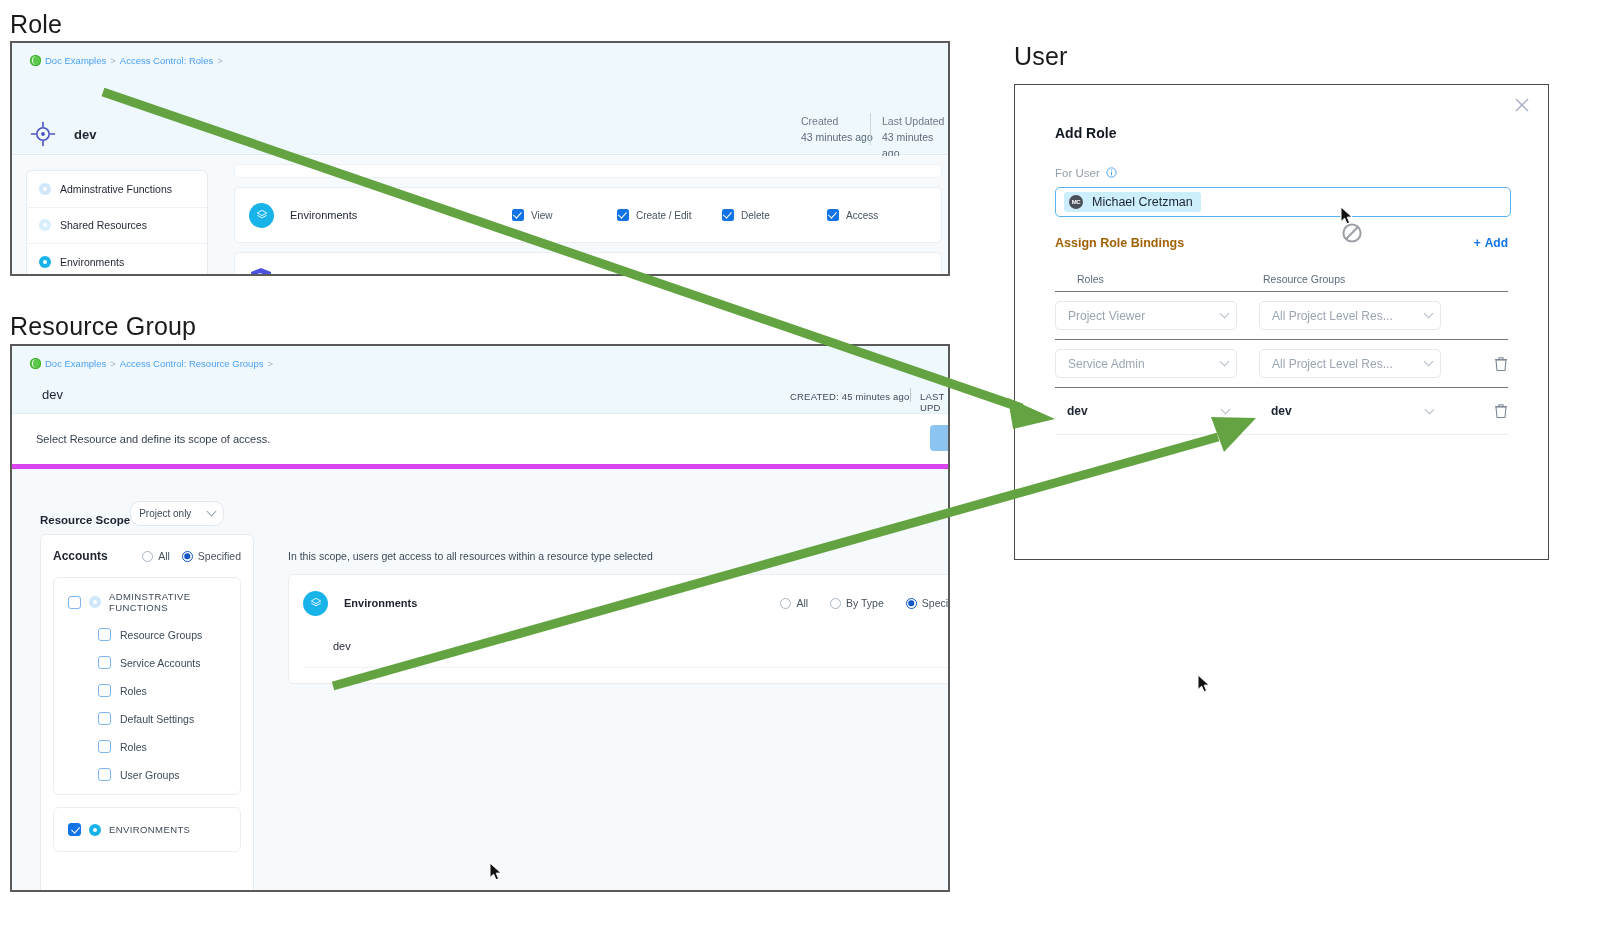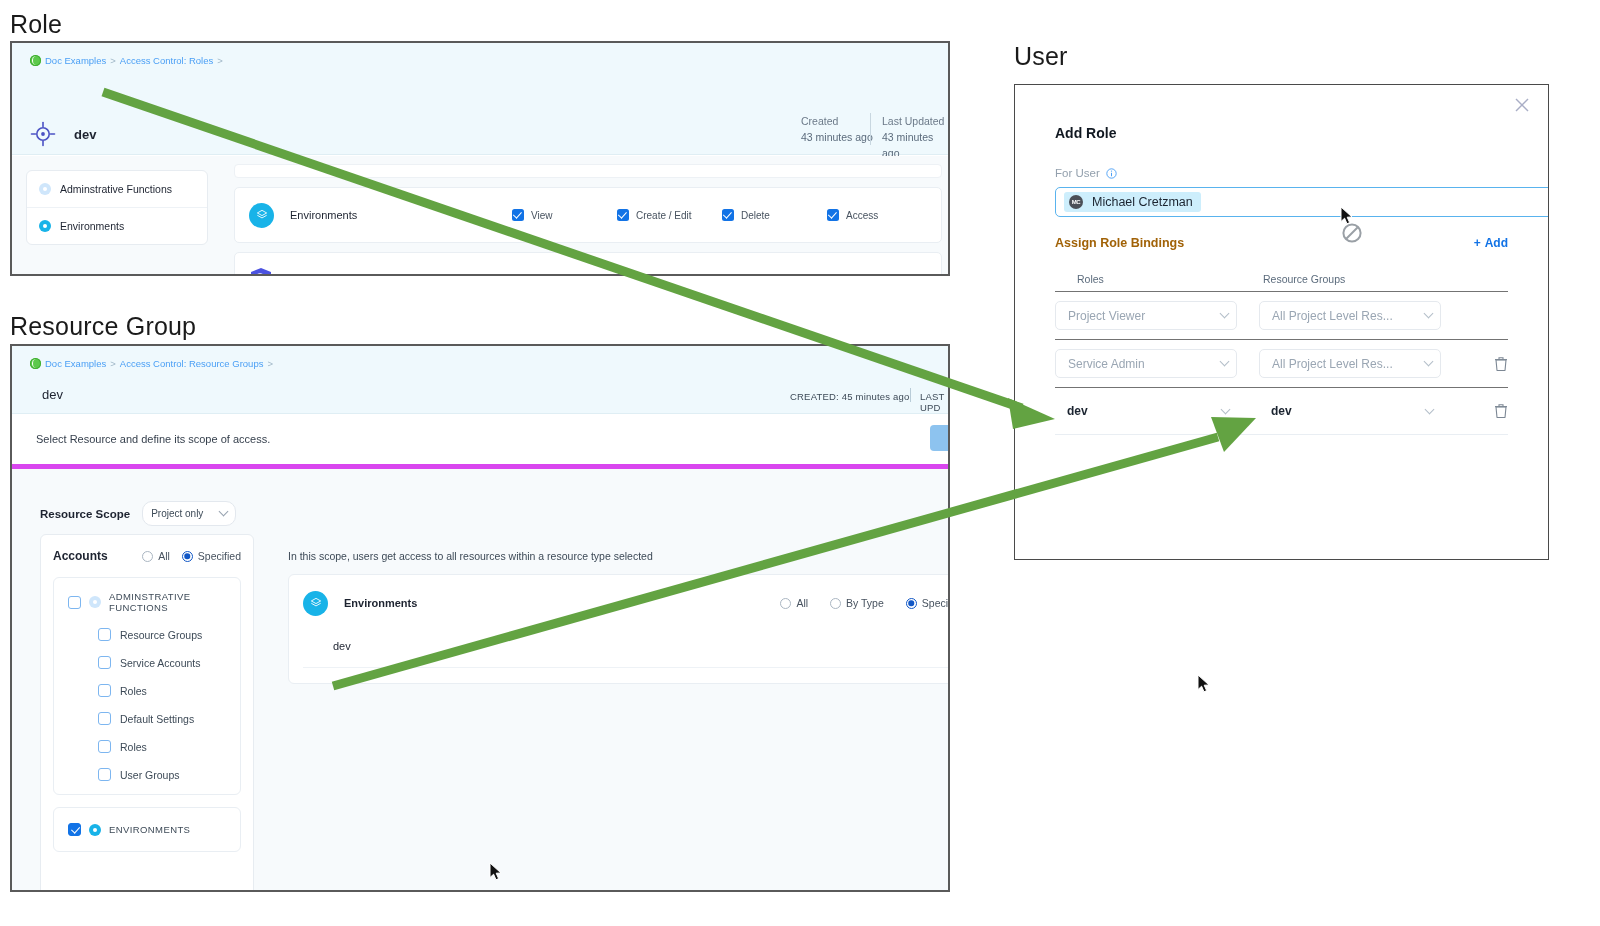--- a/index.html
+++ b/index.html
@@ -98,21 +98,21 @@
 
   .rg-sub { position:absolute; left:0; top:69px; right:0; height:54px; background:#fff; border-bottom:5px solid #d946ef;}
   .rg-sub-text { position:absolute; left:24px; top:18px; font-size:11px; color:#353f4c; }
   .save-btn {
     position:absolute; left:918px; top:10px; width:66px; height:26px;
     background:#8dc3ef; color:#fff; border-radius:4px; font-size:11.5px; font-weight:700;
     display:flex; align-items:center; justify-content:center; border:none;
   }
 
   .rg-body { position:absolute; left:0; top:123px; right:0; bottom:0; background:#f7fafc; }
-  .scope-row { position:absolute; left:28px; top:32px; display:flex; align-items:center; gap:12px; }
+  .scope-row { position:absolute; left:28px; top:32px; display:flex; align-items:flex-end; }
   .scope-label { font-size:11.5px; font-weight:700; color:#1d2330; }
   .scope-select {
     width:94px; height:25px; border:1px solid #e3e8ee; background:#fff; border-radius:10px;
     display:flex; align-items:center; padding:0 8px; font-size:10px; color:#3d4a57;
   }
   .chev { margin-left:auto; width:7px; height:7px; border-right:1.3px solid #97a3b0; border-bottom:1.3px solid #97a3b0; transform:translateY(-2px) rotate(45deg); flex:0 0 auto;}
 
   .res-card {
     position:absolute; left:28px; top:65px; width:214px; bottom:-8px;
     background:#fff; border:1px solid #e7ecf1; border-radius:6px; padding:14px 12px;
@@ -142,24 +142,24 @@
   .env-row { display:flex; align-items:center; height:56px; padding:0 14px; }
   .env-name { font-size:11px; font-weight:700; color:#1d2330; }
   .env-radios { margin-left:auto; display:flex; align-items:center; gap:22px; padding-right:8px;}
   .env-dev { position:absolute; left:44px; top:65px; font-size:11px; color:#1d2330; }
   .env-divider { position:absolute; left:14px; right:14px; top:92px; height:1px; background:#eef2f6; }
 
   
   #user-panel { left: 1014px; top: 84px; width: 535px; height: 476px; border:1px solid #4a4a4a; }
   .modal-close { position:absolute; right:18px; top:12px; width:16px; height:16px; }
   .modal-title { position:absolute; left:40px; top:40px; font-size:14px; font-weight:700; color:#111821;}
-  .for-user { position:absolute; left:40px; top:82px; font-size:11.5px; color:#93a0ad; display:flex; align-items:flex-end; gap:6px;}
+  .for-user { position:absolute; left:40px; top:82px; font-size:11.5px; color:#93a0ad; display:flex; align-items:flex-start; gap:6px;}
   .info-ico { width:11px; height:11px; }
   .user-field {
-    position:absolute; left:40px; top:102px; width:545px; height:30px;
+    position:absolute; left:40px; top:102px; width:456px; height:30px;
     border:1.4px solid #59b3ee; border-radius:5px; background:#fff; display:flex; align-items:center; padding:0 8px;
   }
   .user-chip { display:flex; align-items:center; gap:9px; background:#cdeefc; border-radius:3px; padding:3px 8px 3px 5px;}
   .chip-av { width:14px; height:14px; border-radius:50%; background:#4b4f57; display:flex; align-items:center; justify-content:center; color:#fff; font-size:6px; font-weight:700; letter-spacing:-.3px;}
   .chip-name { font-size:12.5px; color:#1b2430; }
 
   .bind-head { position:absolute; left:40px; top:151px; font-size:12.5px; font-weight:700; color:#a16207;}
   .add-btn { position:absolute; right:40px; top:151px; font-size:12px; font-weight:700; color:#1273e6; display:flex; align-items:center; gap:4px;}
 
   .cols { position:absolute; left:40px; top:188px; right:40px; }
@@ -224,20 +224,24 @@
         <div>43 minutes ago</div>
       </div>
     </div>
 
     <div class="rp-body">
       <div class="rp-side">
         <div class="side-list">
           <div class="side-item">
             <span class="dot-ico dot-pale"></span>
             <span>Adminstrative Functions</span>
+          </div>
+          <div class="side-item">
+            <span class="dot-ico dot-pale2"></span>
+            <span>Shared Resources</span>
           </div>
           <div class="side-item">
             <span class="dot-ico dot-cyan"></span>
             <span>Environments</span>
           </div>
         </div>
       </div>
 
       <div class="rp-main">
         <div class="perm-top"></div>

